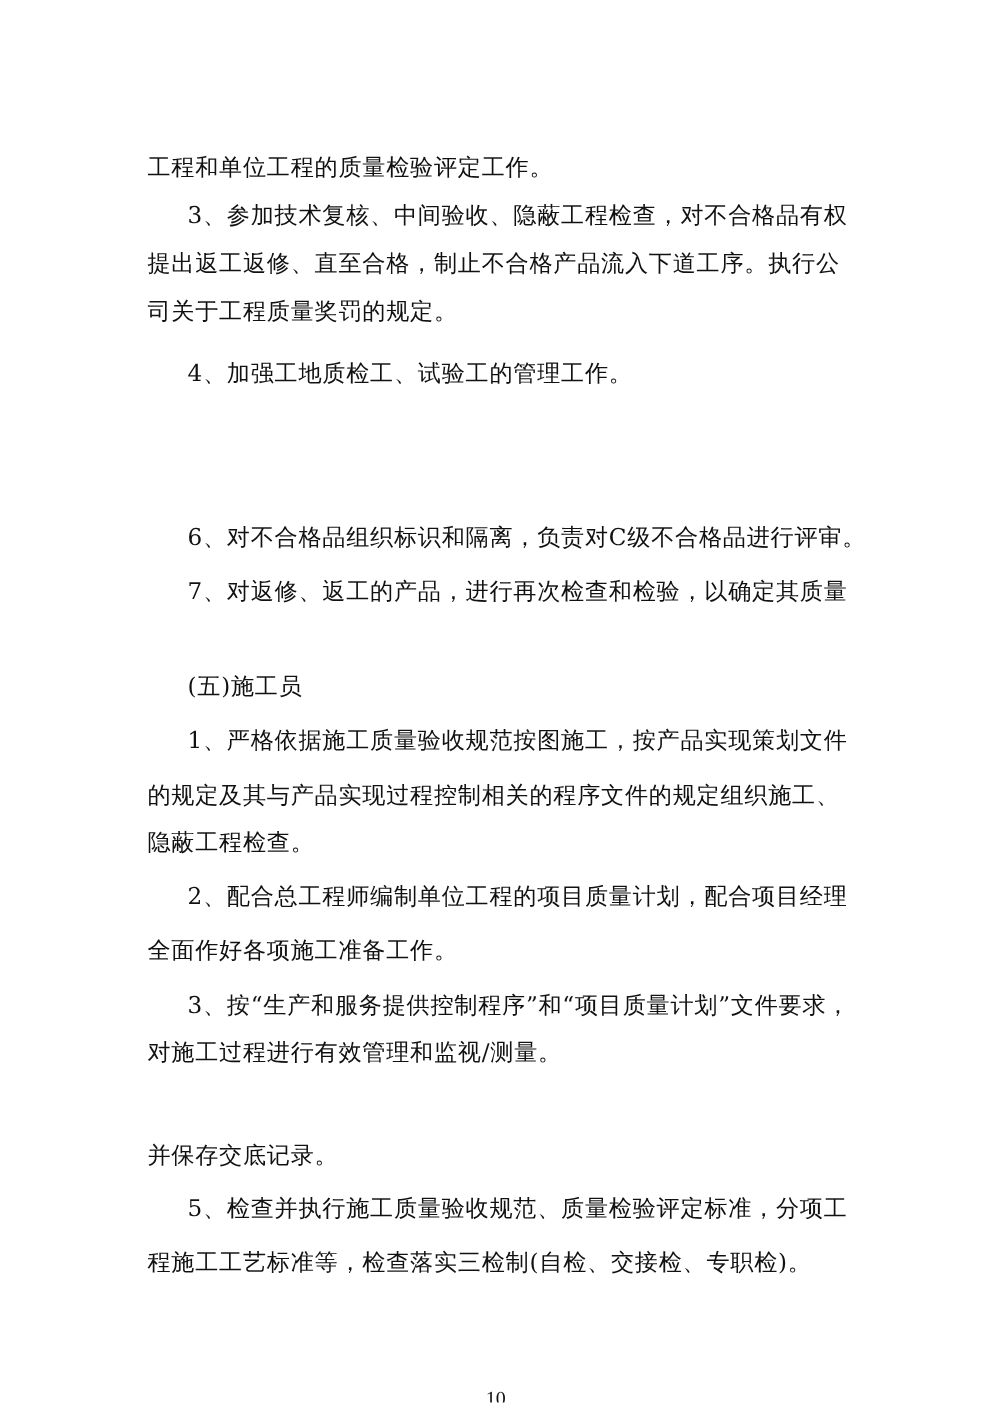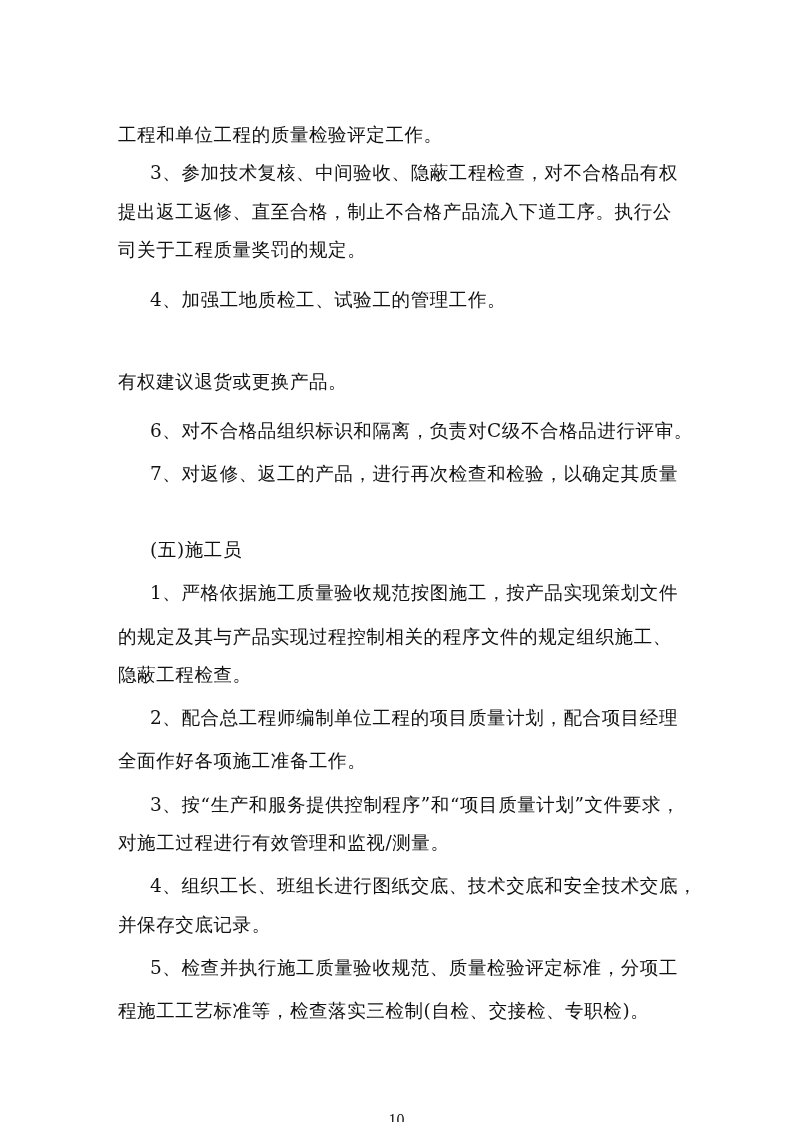--- a/index.html
+++ b/index.html
@@ -14,30 +14,28 @@
 </style>
 </head>
 <body>
 
 <div class="page">
   <div class="line" style="top:95px">工程和单位工程的质量检验评定工作。</div>
   <div class="line indent" style="top:133px">3、参加技术复核、中间验收、隐蔽工程检查，对不合格品有权</div>
   <div class="line" style="top:172px">提出返工返修、直至合格，制止不合格产品流入下道工序。执行公</div>
   <div class="line" style="top:210px">司关于工程质量奖罚的规定。</div>
   <div class="line indent" style="top:260px">4、加强工地质检工、试验工的管理工作。</div>
-  <div class="line" style="top:342px">有权建议退货或更换产品。</div>
   <div class="line indent" style="top:391px">6、对不合格品组织标识和隔离，负责对C级不合格品进行评审。</div>
   <div class="line indent" style="top:434px">7、对返修、返工的产品，进行再次检查和检验，以确定其质量</div>
   <div class="line indent" style="top:510px">(五)施工员</div>
   <div class="line indent" style="top:553px">1、严格依据施工质量验收规范按图施工，按产品实现策划文件</div>
   <div class="line" style="top:597px">的规定及其与产品实现过程控制相关的程序文件的规定组织施工、</div>
   <div class="line" style="top:635px">隐蔽工程检查。</div>
   <div class="line indent" style="top:678px">2、配合总工程师编制单位工程的项目质量计划，配合项目经理</div>
   <div class="line" style="top:721px">全面作好各项施工准备工作。</div>
   <div class="line indent" style="top:765px">3、按“生产和服务提供控制程序”和“项目质量计划”文件要求，</div>
   <div class="line" style="top:803px">对施工过程进行有效管理和监视/测量。</div>
-  <div class="line indent" style="top:846px">4、组织工长、班组长进行图纸交底、技术交底和安全技术交底，</div>
   <div class="line" style="top:885px">并保存交底记录。</div>
   <div class="line indent" style="top:928px">5、检查并执行施工质量验收规范、质量检验评定标准，分项工</div>
   <div class="line" style="top:971px">程施工工艺标准等，检查落实三检制(自检、交接检、专职检)。</div>
 
   <div class="page-number">10</div>
 </div>
 
 </body></html>

